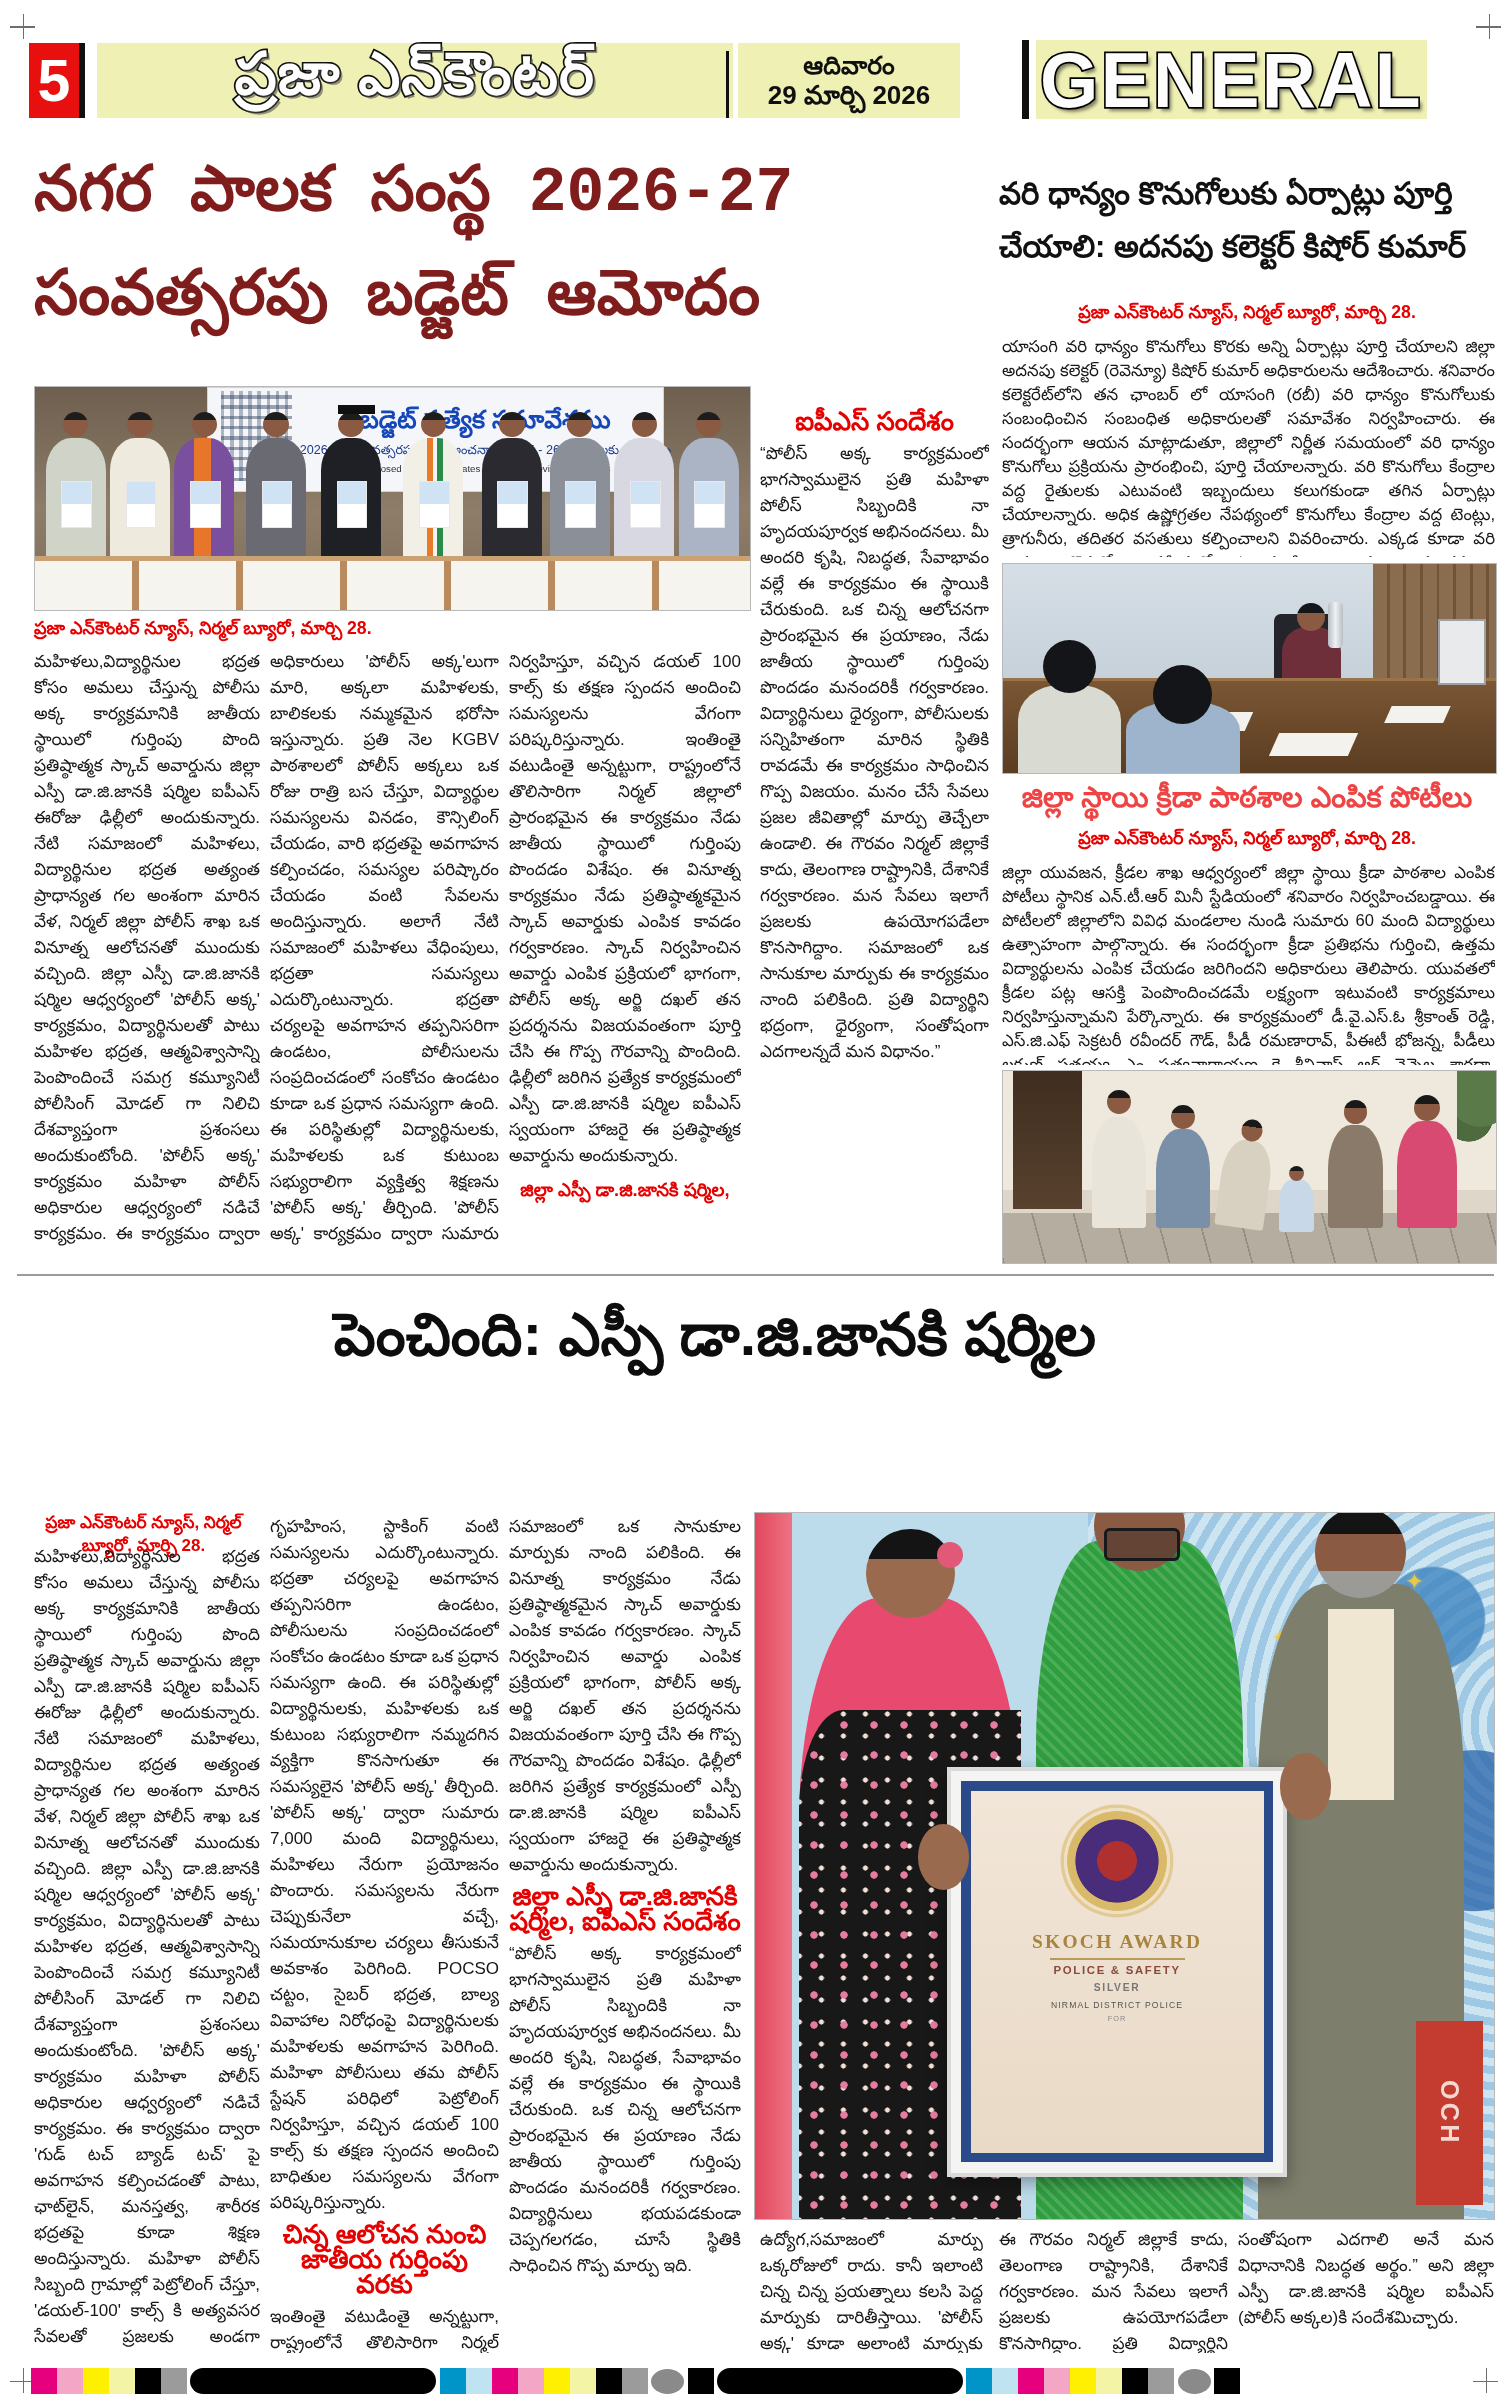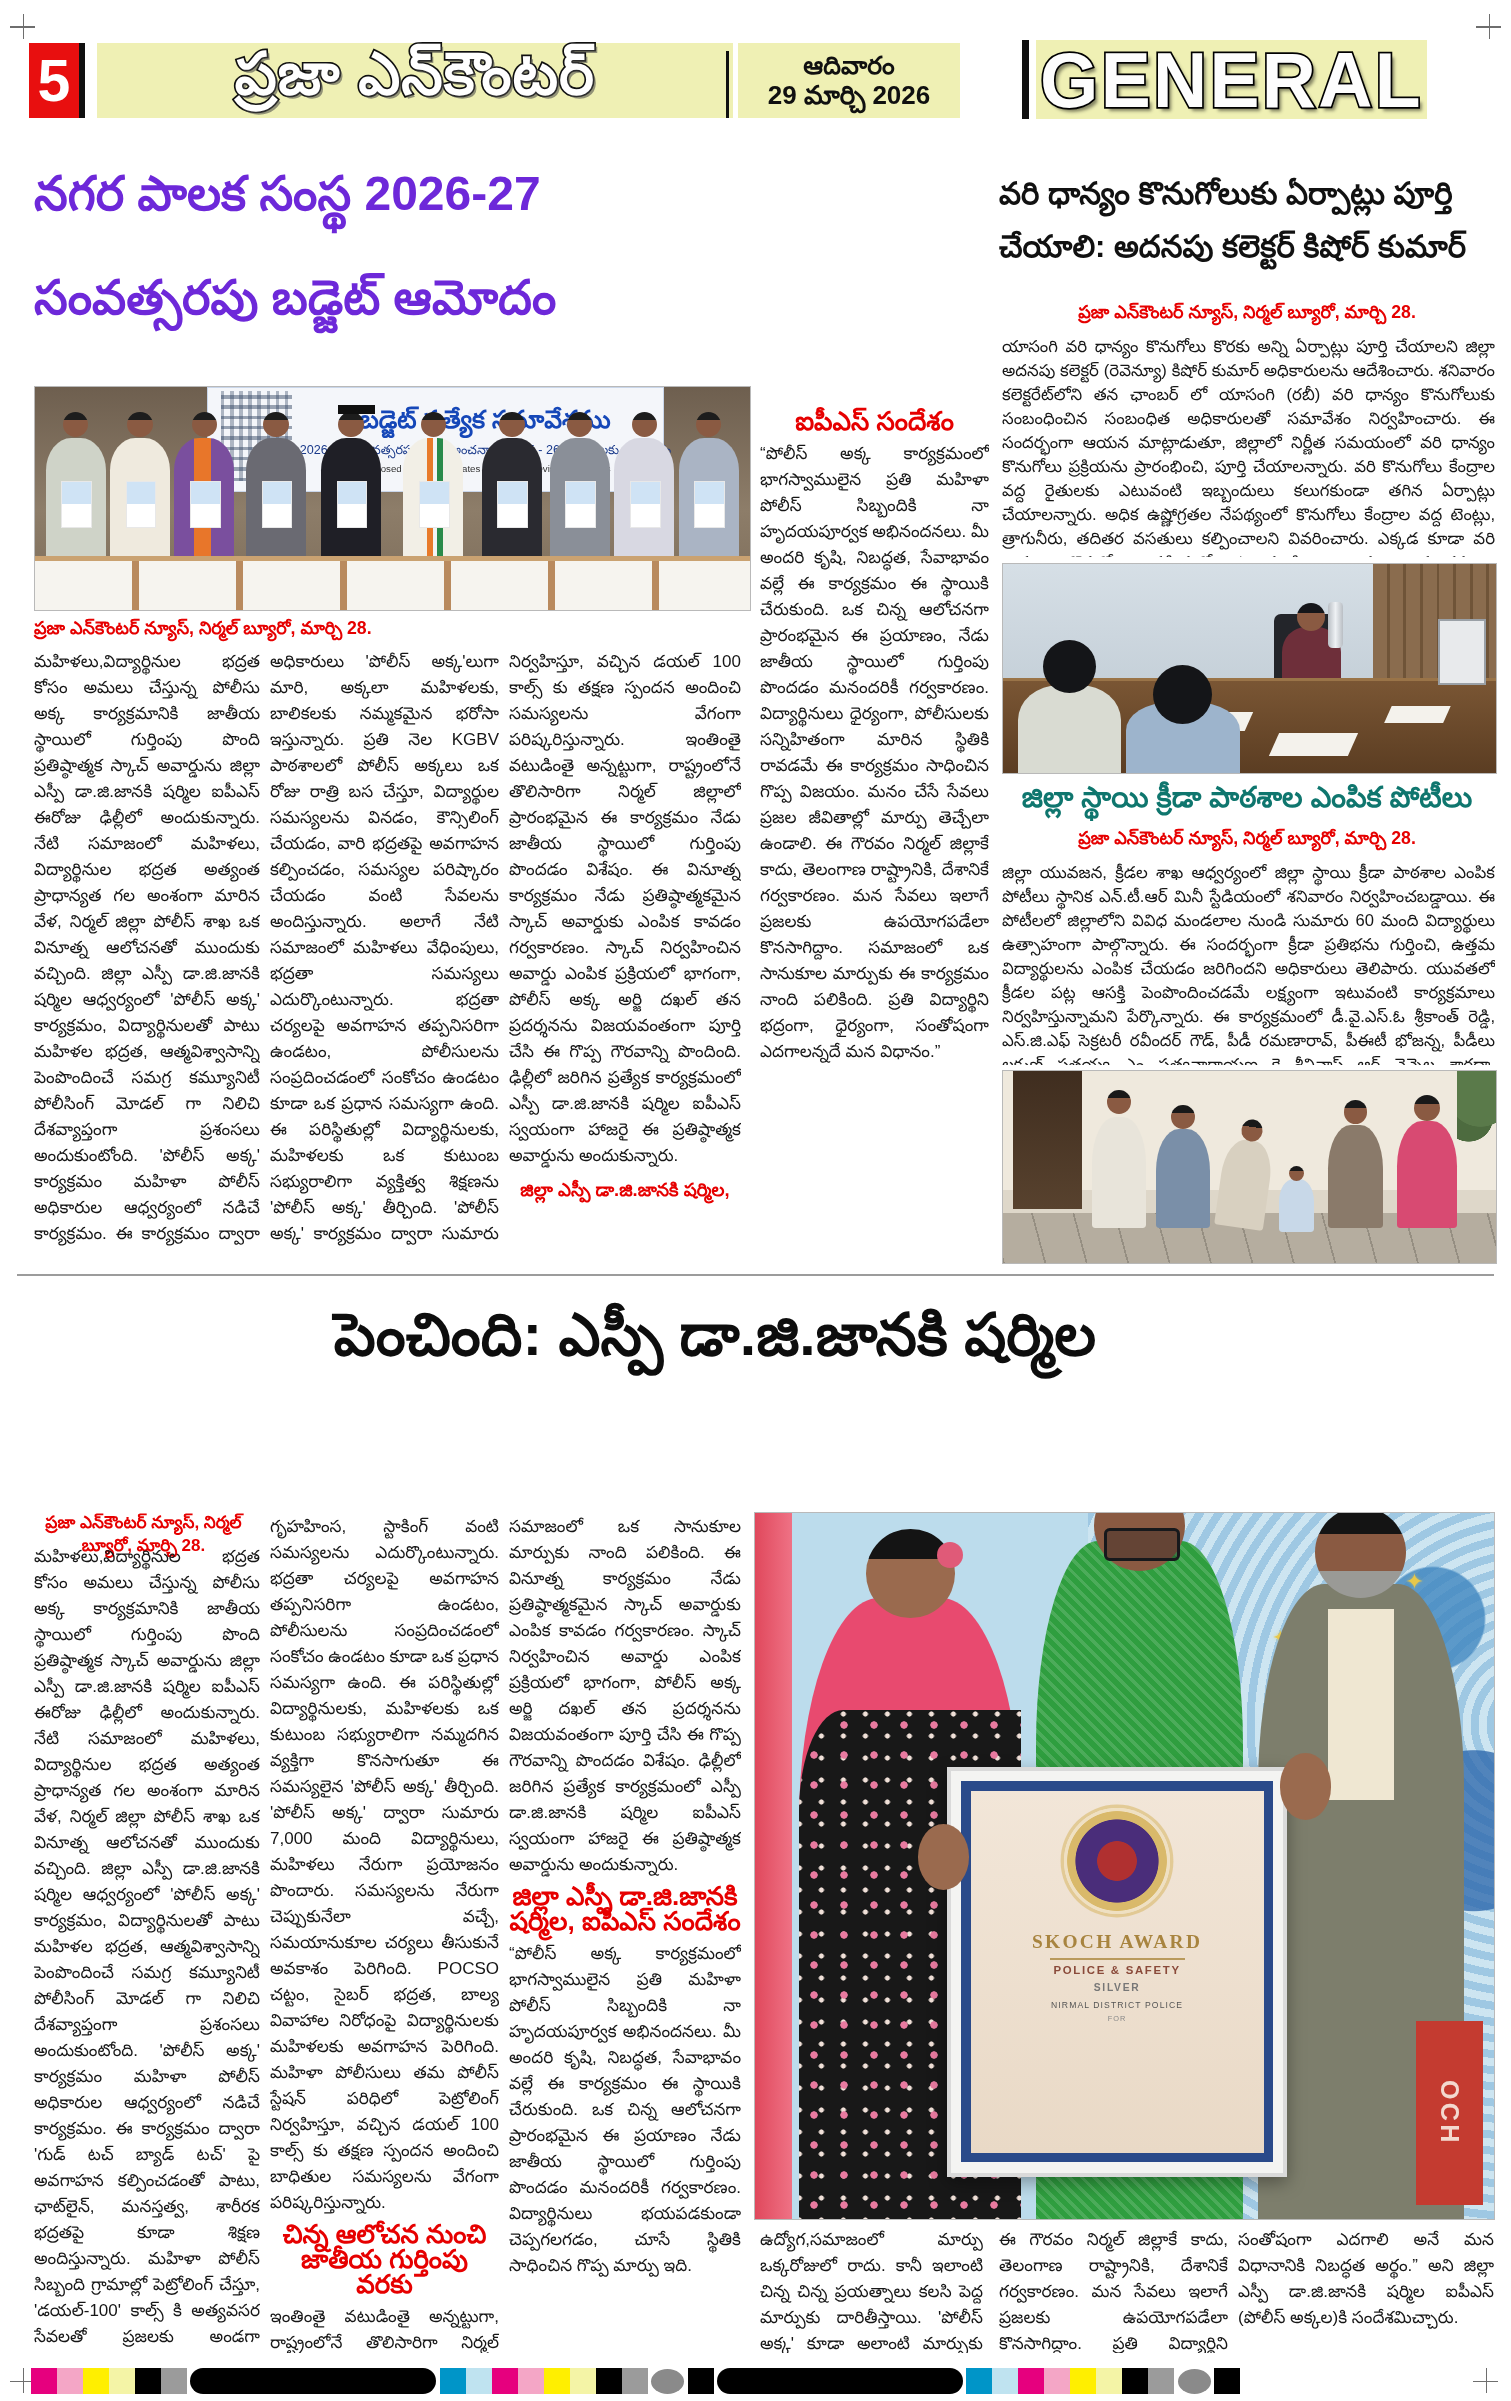--- a/index.html
+++ b/index.html
@@ -23,33 +23,33 @@
   #vline1{left:726px;top:51px;width:3.4px;height:67px;}
   #date-box{left:738px;top:43px;width:222px;height:75px;display:flex;flex-direction:column;align-items:center;justify-content:center;}
   #date-box .d1{font-size:25px;font-weight:bold;color:#101010;line-height:30px;}
   #date-box .d2{font-size:26px;font-weight:bold;color:#101010;line-height:31px;}
   #vline2{left:1022px;top:40px;width:6.9px;height:79px;}
   #general-box{left:1036px;top:40px;width:391px;height:79px;display:flex;align-items:center;justify-content:center;}
   #general-text{font-size:75px;font-weight:bold;color:#fdfdfd;-webkit-text-stroke:3.4px #000;paint-order:stroke fill;
     letter-spacing:2.3px;text-shadow:3.4px 4px 3.4px rgba(0,0,0,.45);transform:scaleY(1.04);}
 
   
-  #a1-headline{position:absolute;left:34px;top:142px;width:961px;color:#6d28d9;font-weight:bold;
-    font-size:48px;line-height:104px;}
+  #a1-headline{position:absolute;left:34px;top:142px;width:961px;color:#7f1d1d;font-weight:bold;
+    font-size:63px;line-height:104px;font-family:Liberation Mono, monospace;}
   .byline{position:absolute;color:#e60000;font-weight:bold;font-size:17.7px;}
   .col{position:absolute;font-size:17px;line-height:26px;text-align:justify;color:#161616;overflow:hidden;}
   .red-sub{color:#e60000;font-weight:bold;text-align:center;font-size:26px;margin:5.7px 0 6.9px 0;line-height:25px;}
   .red-sign{color:#e60000;font-weight:bold;text-align:center;font-size:18.3px;margin-top:8px;}
 
   #a2-headline{position:absolute;left:999px;top:167px;width:496px;text-align:left;color:#111;
     font-weight:bold;font-size:31px;line-height:53px;}
   #a2-byline{left:999px;top:302px;width:496px;text-align:center;}
   #a2-body{left:1002px;top:335px;width:493px;height:222px;font-size:16.6px;line-height:24px;}
 
-  #a3-caption{position:absolute;left:999px;top:781px;width:496px;text-align:center;color:#0f766e;font-weight:bold;font-size:29px;}
+  #a3-caption{position:absolute;left:999px;top:781px;width:496px;text-align:center;color:#ef4444;font-weight:bold;font-size:29px;}
   #a3-byline{left:999px;top:828px;width:496px;text-align:center;}
   #a3-body{left:1002px;top:861px;width:493px;height:204px;font-size:16.6px;line-height:24px;}
 
   #divider{position:absolute;left:17px;top:1274px;width:1477px;height:2.3px;background:#9c9c9c;}
 
   #a4-headline{position:absolute;left:23px;top:1282px;width:1384px;text-align:center;color:#0d0d0d;
     font-weight:bold;font-size:59px;line-height:107px;}
   #a4-byline{left:29px;top:1513px;width:229px;text-align:center;font-size:17px;}
 
   

